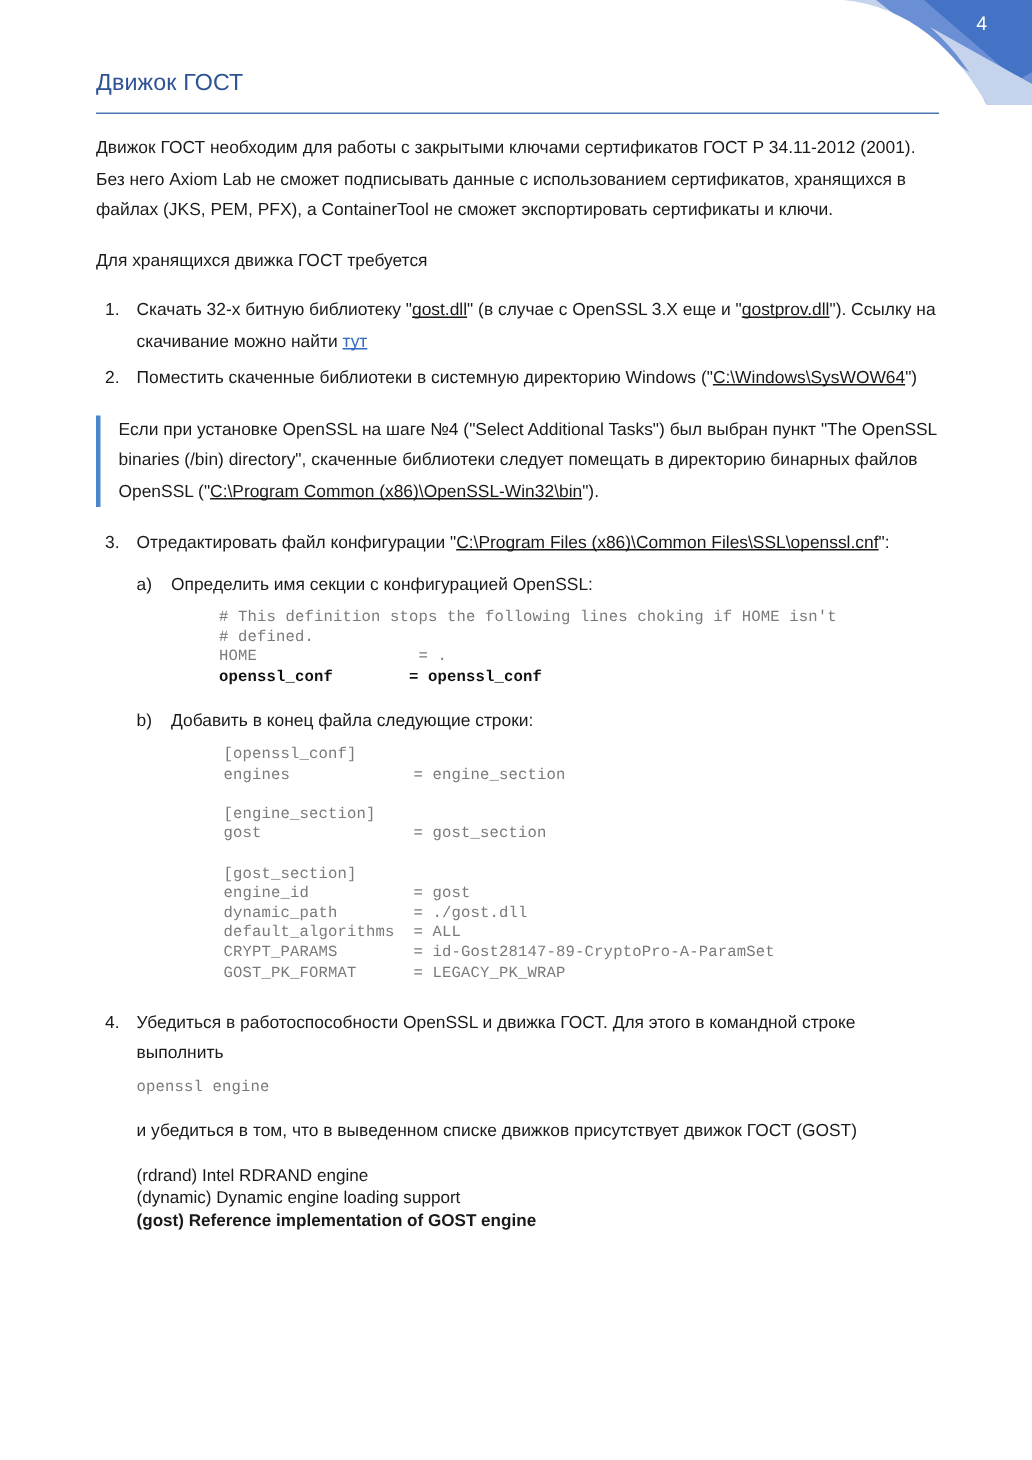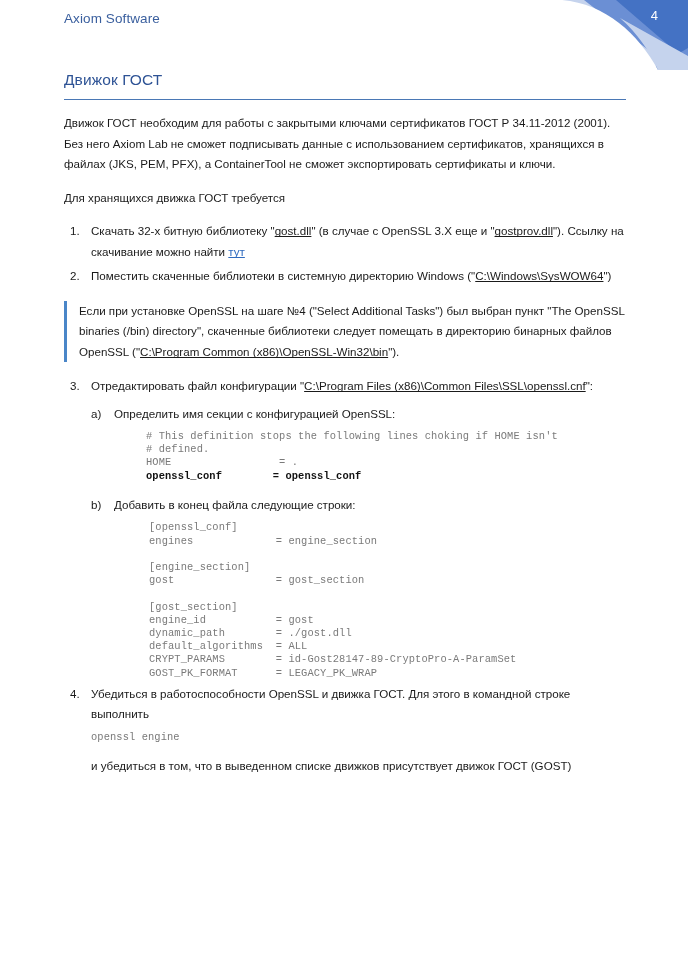--- a/index.html
+++ b/index.html
@@ -61,21 +61,21 @@
     color: #ffffff;
     line-height: 16px;
     text-align: right;
     width: 18px;
     z-index: 5;
   }
 
   
   .content {
     position: absolute;
-    top: 70px;
+    top: 46px;
     left: 64px;
     width: 562px;
   }
 
   h1.section-title {
     font-size: 15.5px;
     font-weight: normal;
     color: #2e5395;
     margin: 0 0 4px 0;
     padding: 0 0 5px 0;
@@ -201,23 +201,20 @@
       <path d="M8 0 L134 0 L134 70 L96 70 Z" fill="#c5d3ed"></path>
       <path d="M30 0 L134 0 L134 70 L120 70 Z" fill="#6b8fd4"></path>
       <path d="M62 0 L134 0 L134 62 Z" fill="#4472c4"></path>
       <path d="M96 70 L134 48 L134 70 Z" fill="#6b8fd4"></path>
       <path d="M8 0 Q 56 6 96 70 L 80 70 Q 46 12 0 4 Z" fill="#ffffff" opacity="0"></path>
       <path d="M0 0 L8 0 C 52 4 84 34 104 70 L 0 70 Z" fill="#ffffff"></path>
       <path d="M104 70 C 96 52 84 34 66 18 L 134 56 L 134 70 Z" fill="#c5d3ed"></path>
     </svg>
   </div>
 
-  <div class="doc-header">
-    <div class="brand">Axiom Software</div>
-  </div>
   <div class="page-number">4</div>
 
   <div class="content">
 
     <h1 class="section-title">Движок ГОСТ</h1>
     <div class="title-rule"></div>
 
     <p class="body-text">Движок ГОСТ необходим для работы с закрытыми ключами сертификатов ГОСТ Р 34.11-2012 (2001). Без него Axiom Lab не сможет подписывать данные с использованием сертификатов, хранящихся в файлах (JKS, PEM, PFX), а ContainerTool не сможет экспортировать сертификаты и ключи.</p>
 
     <p class="body-text">Для хранящихся движка ГОСТ требуется</p>
@@ -253,22 +250,27 @@
 [gost_section]
 engine_id           = gost
 dynamic_path        = ./gost.dll
 default_algorithms  = ALL
 CRYPT_PARAMS        = id-Gost28147-89-CryptoPro-A-ParamSet
 GOST_PK_FORMAT      = LEGACY_PK_WRAP</pre>
           </li>
         </ol>
       </li>
 
-      <li style="margin-top:4px">
+      <li style="margin-top:16px">
         <span>Убедиться в работоспособности OpenSSL и движка ГОСТ. Для этого в командной строке выполнить</span>
         <pre class="code" style="margin-left:0">openssl engine</pre>
         <div style="margin-top:12px">и убедиться в том, что в выведенном списке движков присутствует движок ГОСТ (GOST)</div>
+        <div class="console-out" style="margin-left:0">
+            <div>(rdrand) Intel RDRAND engine</div>
+            <div>(dynamic) Dynamic engine loading support</div>
+            <div class="strong">(gost) Reference implementation of GOST engine</div>
+          </div>
       </li>
 
     </ol>
 
   </div>
 </div>
 
 </body></html>

